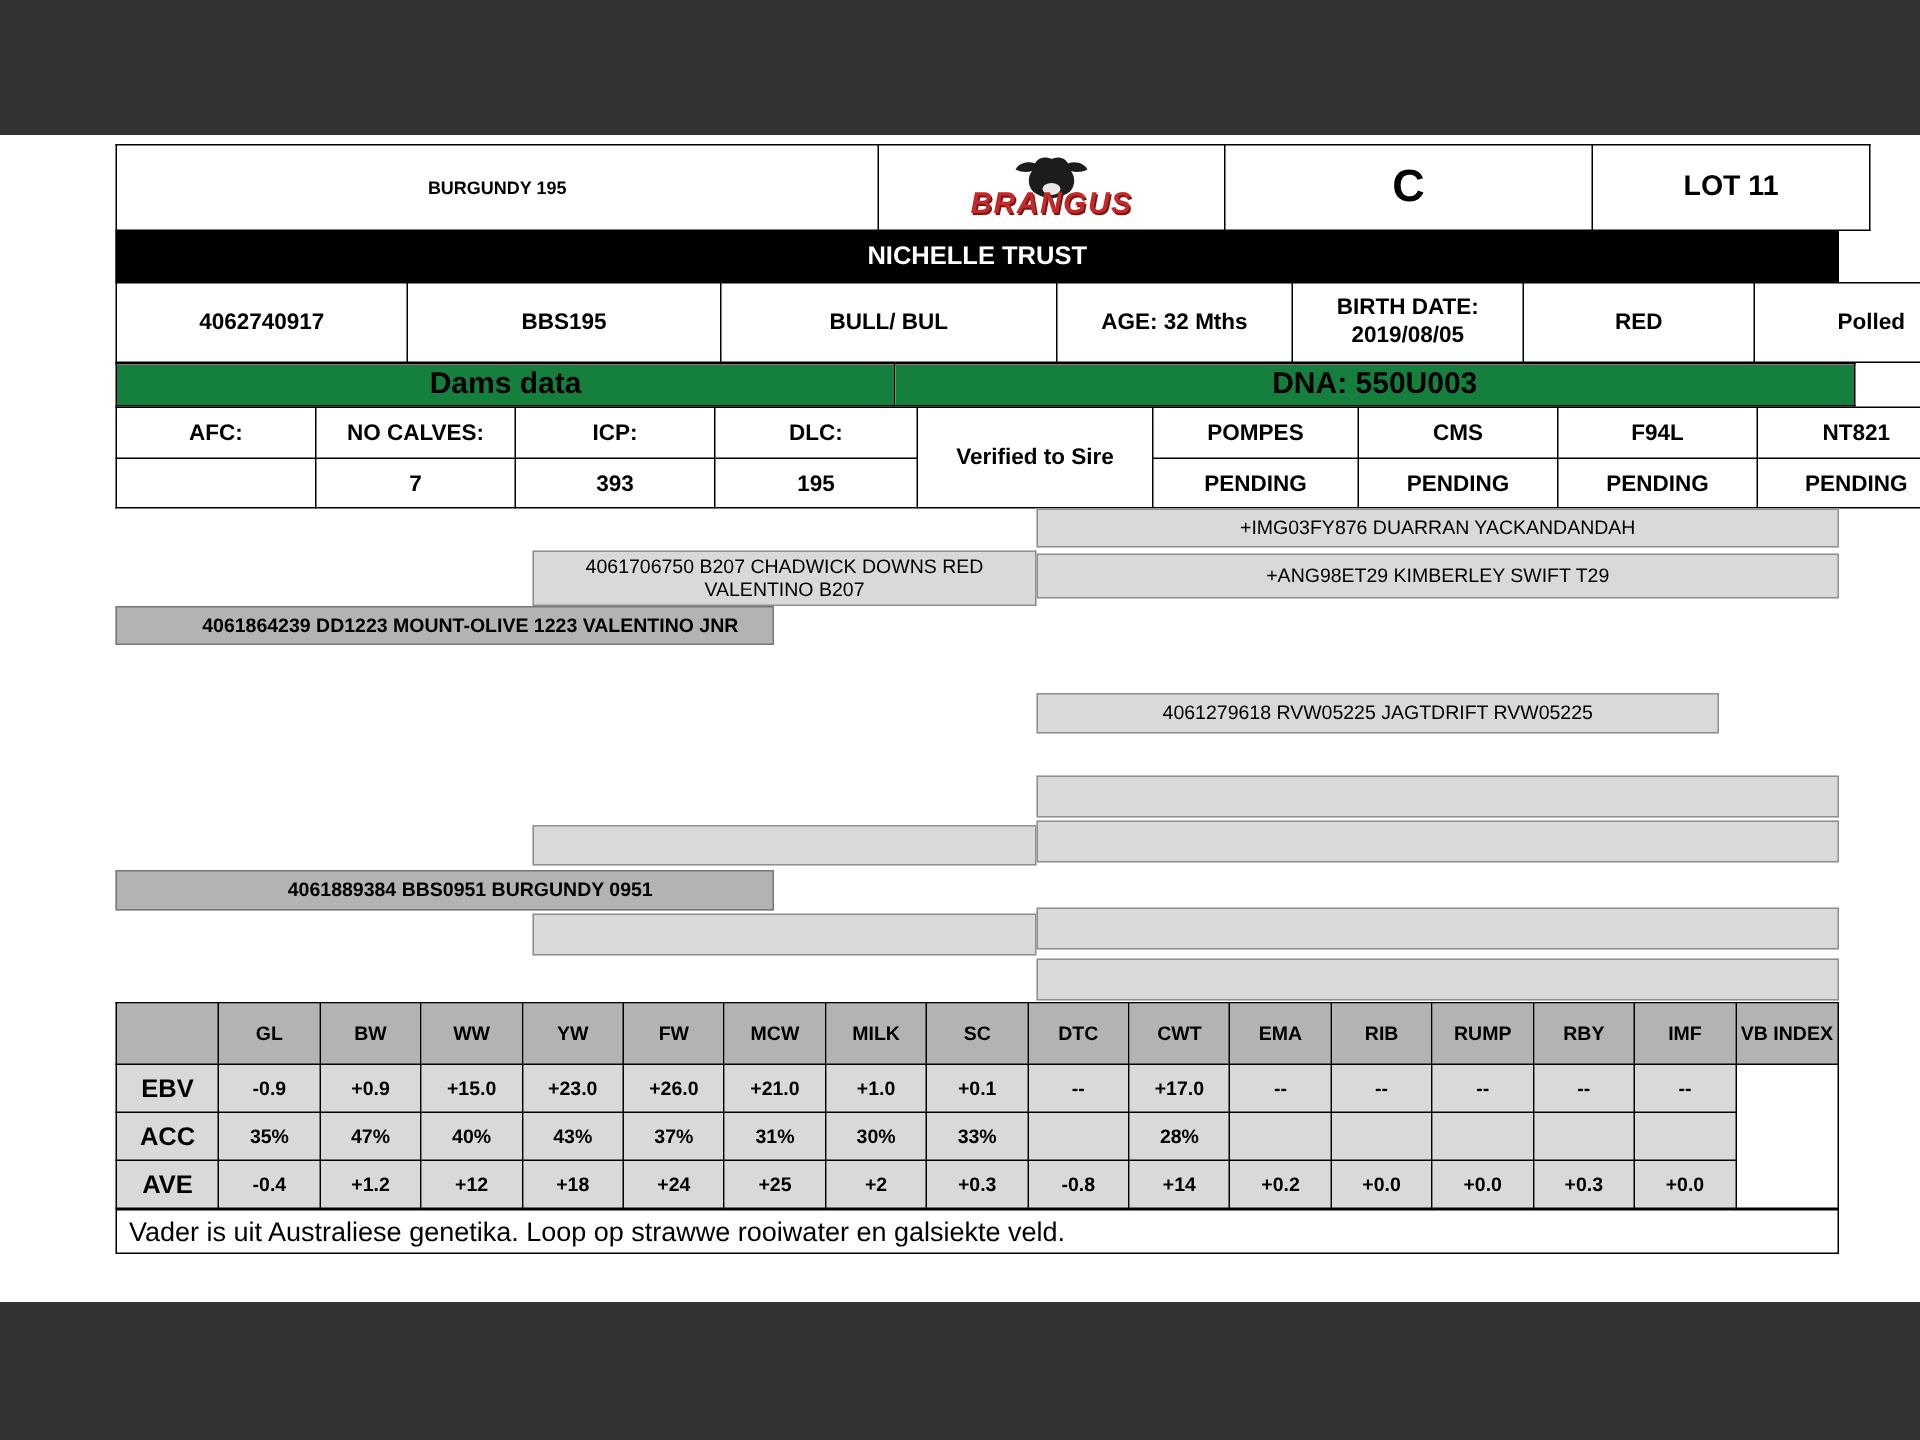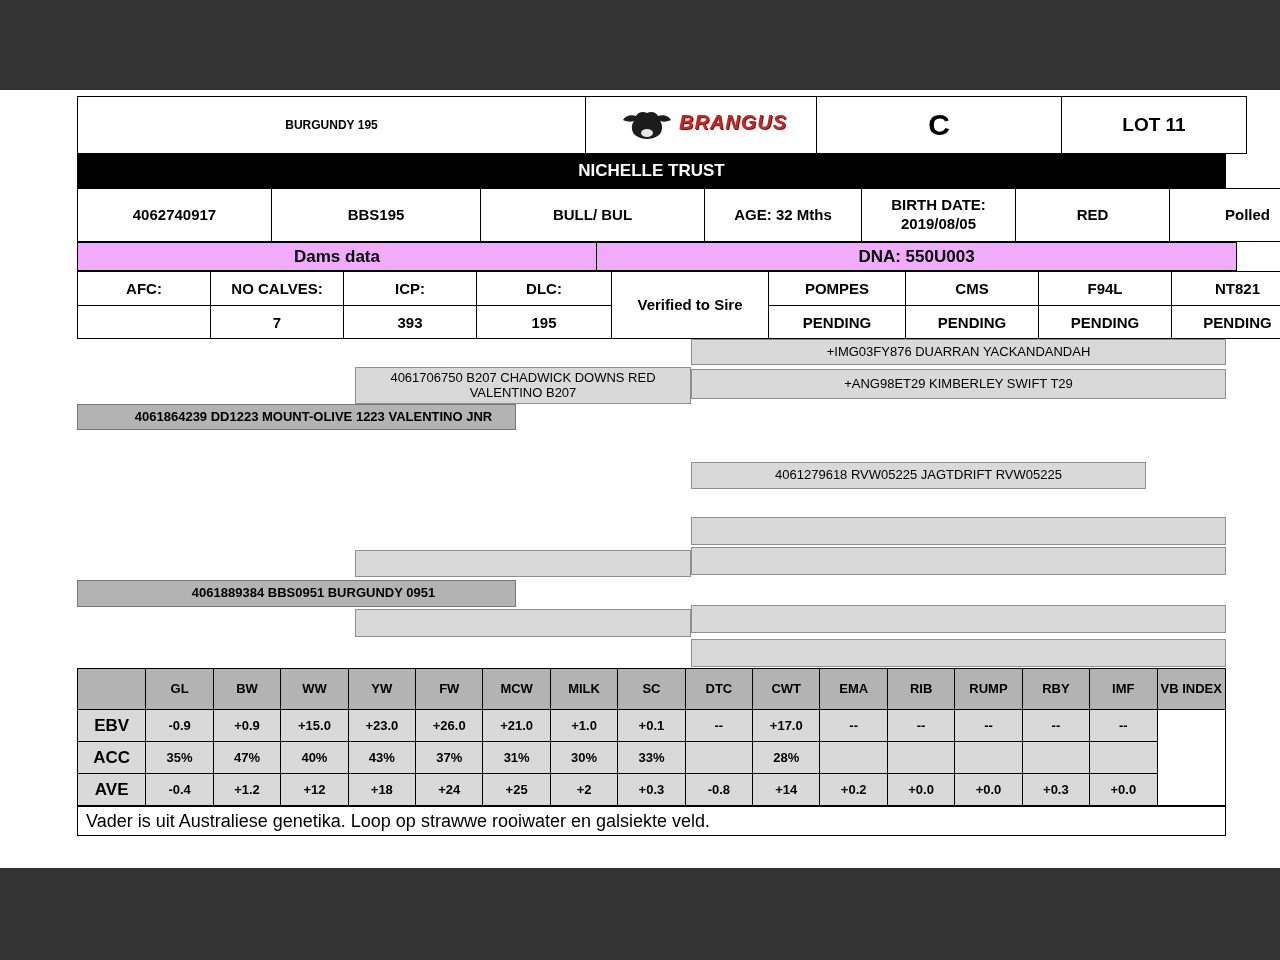--- a/index.html
+++ b/index.html
@@ -11,31 +11,31 @@
   .band-top{top:0;height:90px;}
   .band-bottom{top:868px;height:92px;}
   .sheet{position:absolute;left:77px;top:96px;width:1149px;}
   table{border-collapse:collapse;width:1149px;table-layout:fixed;}
   td{border:1px solid #000;text-align:center;vertical-align:middle;font-weight:bold;overflow:hidden;padding:0 2px;}
   
   .t-header td{height:56px;}
   .cell-name{font-size:12px;}
   .cell-c{font-size:30px;}
   .cell-lot{font-size:19px;}
-  .logo-wrap{display:flex;flex-direction:row;align-items:center;justify-content:center;line-height:1;}
+  .logo-wrap{display:flex;flex-direction:column;align-items:center;justify-content:center;line-height:1;}
   .brand-text{font-size:20px;font-style:italic;font-weight:bold;color:#c22a2a;letter-spacing:1px;text-shadow:1px 1px 0 #7a1212;margin-top:-6px;}
   
   .breeder-bar{height:32px;background:#000;color:#fff;font-weight:bold;font-size:17px;
     display:flex;align-items:center;justify-content:center;border:1px solid #000;}
   
   .t-info td{height:52px;font-size:15px;line-height:1.25;}
   .big{font-size:17px;}
   .sex-cell{padding:0 34px;}
   
-  .t-dams td{height:27px;background:#f0abfc;font-size:17px;}
+  .t-dams td{height:27px;background:#15803d;font-size:20px;}
   
   .t-tests td{font-size:15px;}
   .t-tests .r1 td{height:33px;}
   .t-tests .r2 td{height:32px;}
   .verified-cell{line-height:1.3;padding:16px 18px;}
   
   .pedigree{position:relative;height:329px;}
   .pbox{position:absolute;background:#d9d9d9;border:1px solid #8f8f8f;font-size:13px;
     display:flex;align-items:center;justify-content:center;text-align:center;line-height:1.15;padding:0 6px;box-sizing:border-box;}
   .pbox.dark{background:#b3b3b3;border-color:#777;font-weight:bold;padding-left:40px;}

